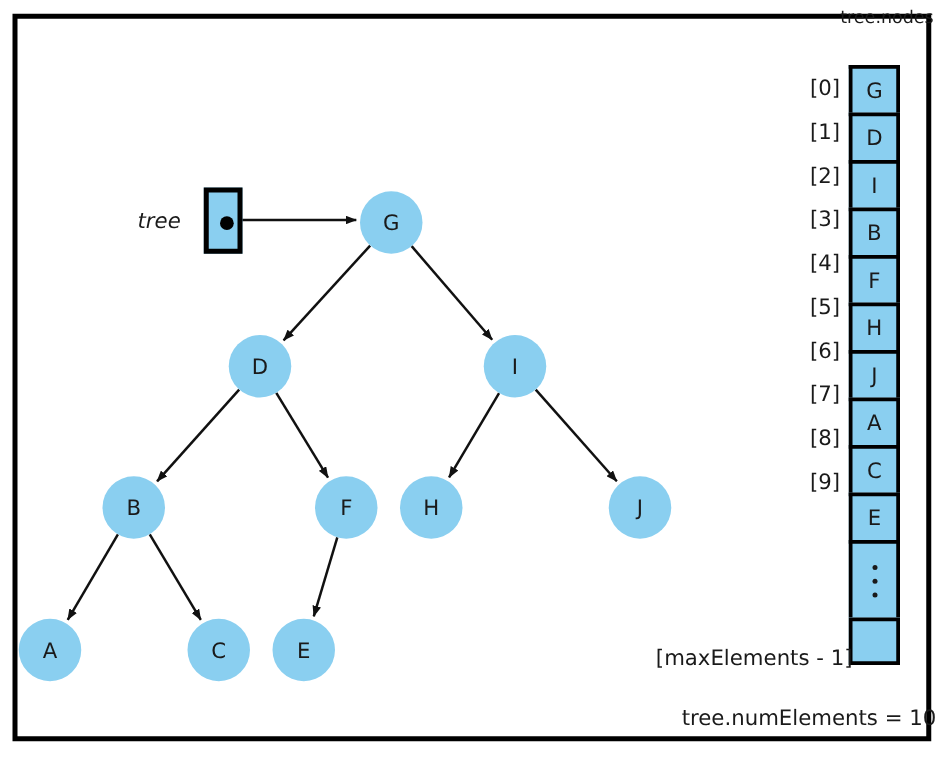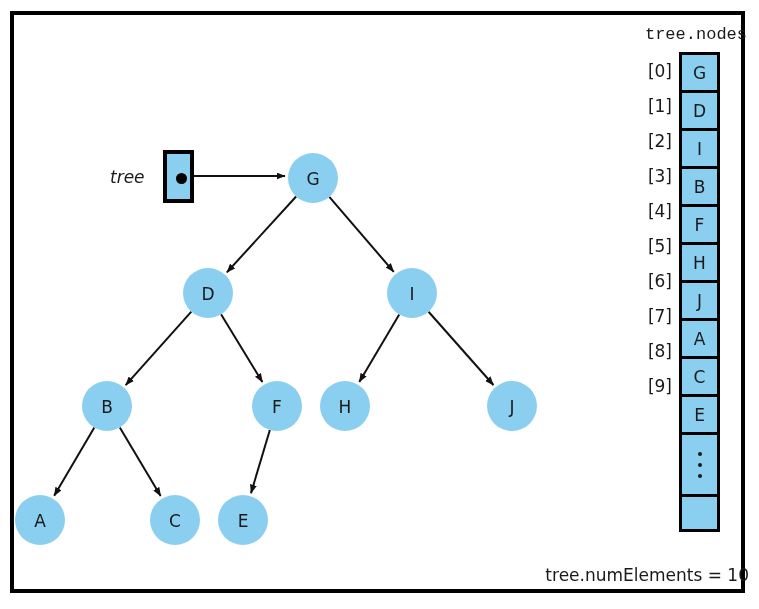--- a/index.html
+++ b/index.html
@@ -45,23 +45,22 @@
     white-space: nowrap;
   }
   #tree-var-label {
     left: 110px;
     top: 167px;
     font-size: 17px;
     font-style: italic;
   }
   #array-title {
     right: 12px;
-    top: 25px;
-    font-size: 17px;
-    font-family: Liberation Mono, monospace;
+    top: 6px;
+    font-size: 14px;
   }
   #num-elements {
     right: 10px;
     top: 565px;
     font-size: 17px;
     margin-left: 22px;
   }
   #maxelem-label {
     right: 77px;
     top: 517px;
@@ -239,16 +238,17 @@
       <div class="array-cell">C</div>
       <div class="array-cell">E</div>
       <div class="array-cell dots">
         <span class="dot"></span>
         <span class="dot"></span>
         <span class="dot"></span>
       </div>
       <div class="array-cell last"></div>
     </div>
 
+  <div class="plain-text" id="maxelem-label">[maxElements - 1]</div>
 
   <div class="plain-text" id="num-elements">tree.numElements = 10</div>
 
 </div>
 
 </body></html>

